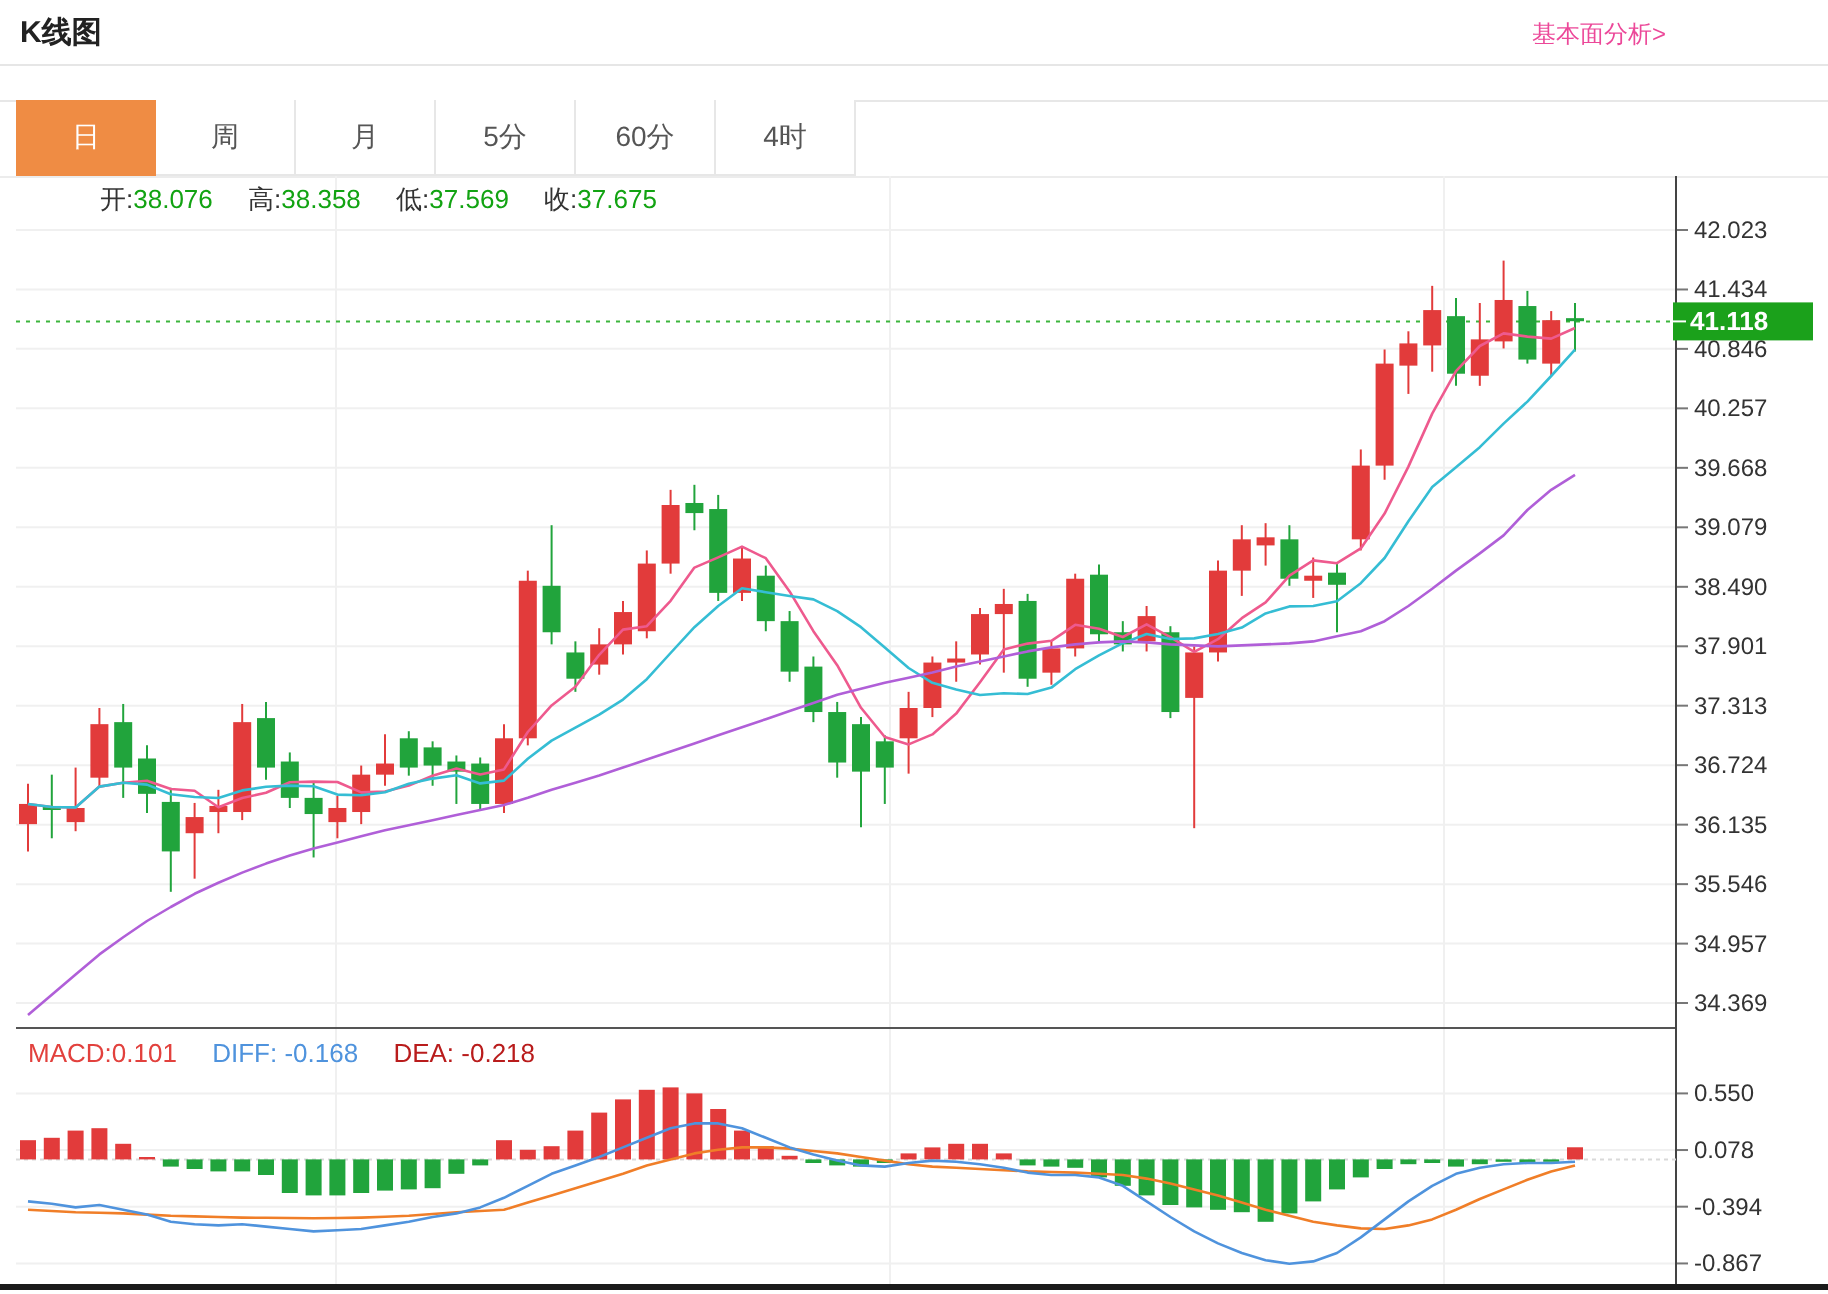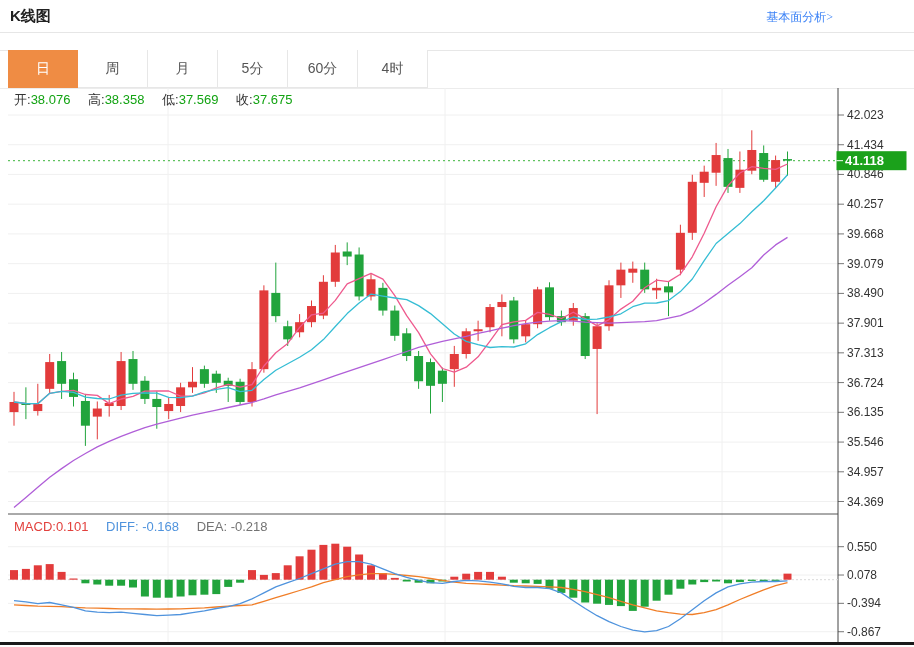--- a/index.html
+++ b/index.html
@@ -1,37 +1,37 @@
 <!DOCTYPE html>
 <html><head>
 <meta charset="utf-8">
 <style>
   * { margin:0; padding:0; box-sizing:border-box; }
   html,body { width:914px; height:647px; background:#fff; overflow:hidden;
     font-family:"Liberation Sans","DejaVu Sans",sans-serif; }
   #app { position:relative; width:841px; height:647px; background:#fff; }
   .title { position:absolute; left:10px; top:7px; font-size:15px; font-weight:bold; color:#222; }
-  .top-link { position:absolute; right:8px; top:9px; font-size:12px; color:#3b82f6; text-decoration:none; cursor:pointer;font-family:Liberation Serif, serif; }
+  .top-link { position:absolute; right:8px; top:9px; font-size:12px; color:#ec4899; text-decoration:none; cursor:pointer; }
   .divider { position:absolute; left:0; top:32px; width:914px; border-top:1px solid #e6e6e6; }
   .tab-topline { position:absolute; left:0; top:50px; width:914px; border-top:1px solid #e7e7e7; }
   .tabbar { position:absolute; left:8px; top:50px; display:flex; height:38px; z-index:3; }
   .tab { width:70px; height:38px; line-height:37px; text-align:center; font-size:14px; color:#555;
     background:#fff; border-right:1px solid #e7e7e7; border-bottom:1px solid #e7e7e7; cursor:pointer; }
   .tab:first-child { border-left:1px solid #e7e7e7; }
   .tab.active { background:#ef8c44; color:#fff; border-color:#ef8c44; }
   .tab-bottomline { position:absolute; left:0; top:88px; width:914px; border-top:1px solid #ececec; }
   .legend-row { position:absolute; left:14px; z-index:3; font-size:13px; white-space:nowrap; }
-  .legend-ohlc { top:91px; }
+  .legend-ohlc { top:91px;margin-left:36px; }
   .legend-ma { top:109px; }
   .legend-macd { top:519px; }
   .lg-item { margin-right:14px; }
   .lbl { color:#333; }
   .val-green { color:#12a312; }
   .c-ma5 { color:#ee5a8e; } .c-ma10 { color:#35bdd4; } .c-ma20 { color:#b05fd8; }
-  .c-macd { color:#e2413d;margin-top:32px; } .c-diff { color:#4f93dd; } .c-dea { color:#737373; }
+  .c-macd { color:#e2413d;margin-top:32px; } .c-diff { color:#4f93dd; } .c-dea { color:#b91c1c; }
   svg#chart { position:absolute; left:0; top:0; z-index:1; }
   .bottom-border { position:absolute; left:0; top:642px; width:914px; height:3px; background:#1a1a1a; }
 </style>
 </head>
 <body>
 
 <div id="app">
   <div class="title">K线图</div>
   <a class="top-link">基本面分析&gt;</a>
   <div class="divider"></div>

